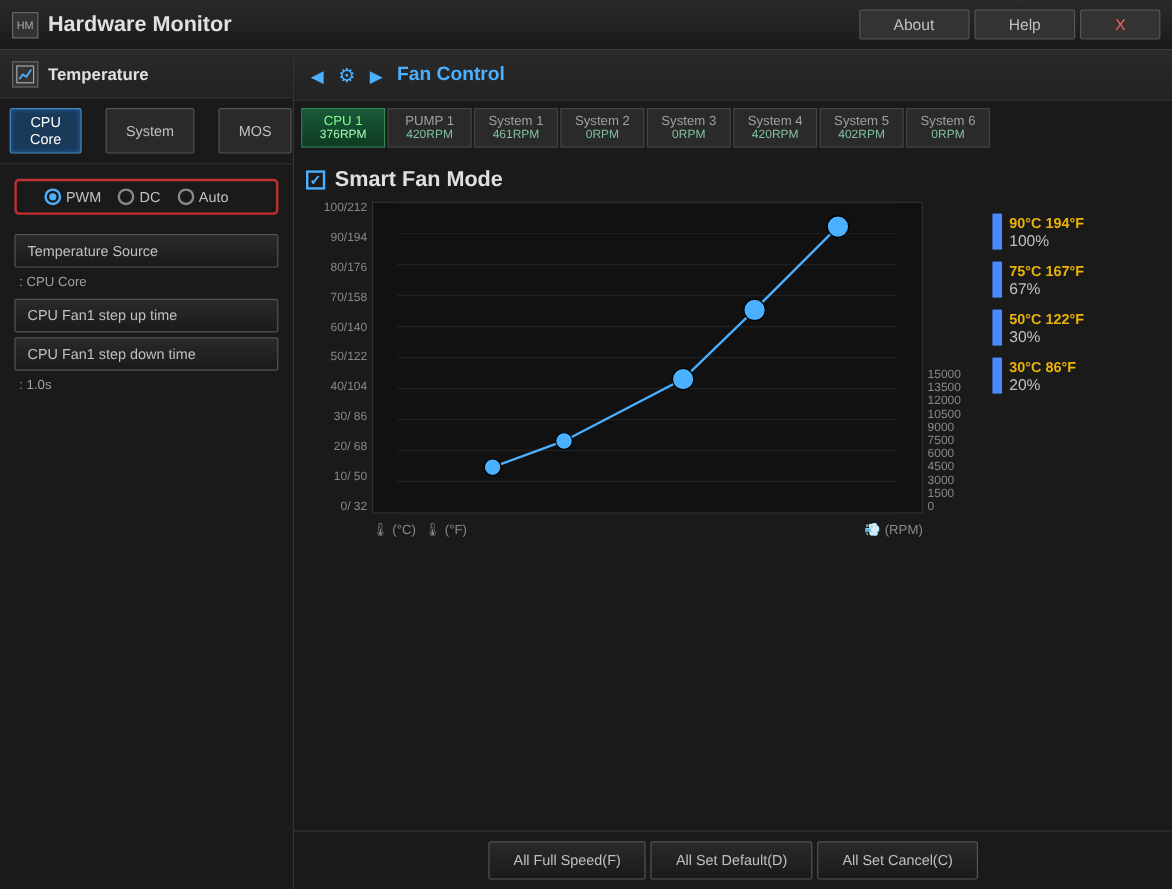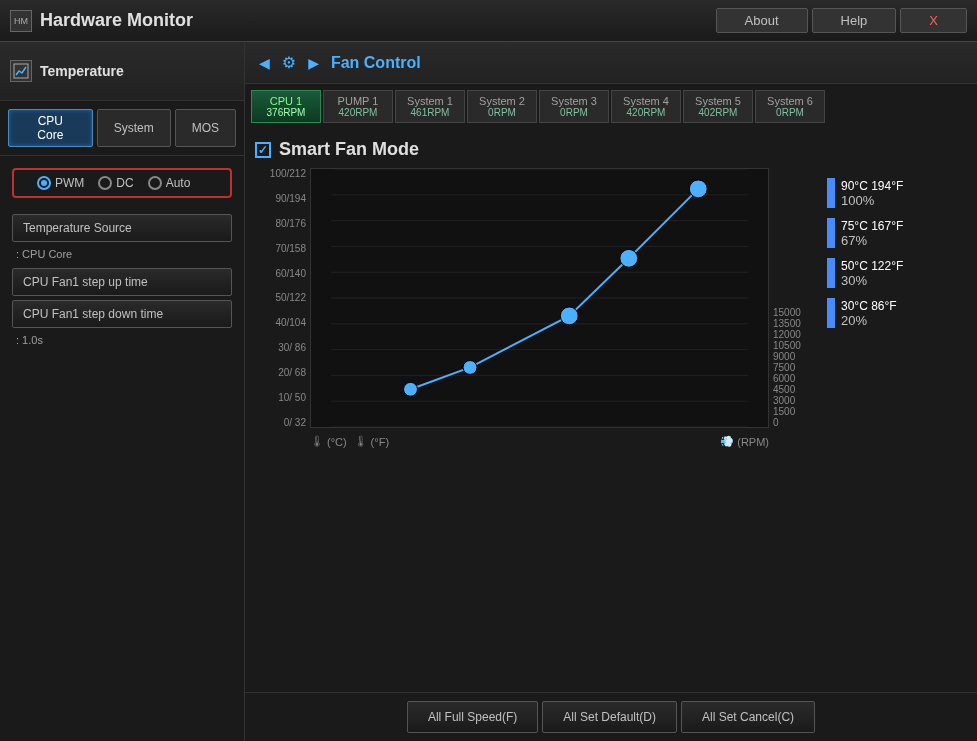--- a/index.html
+++ b/index.html
@@ -63,35 +63,34 @@
     }
 
     
     .section-header {
       background: linear-gradient(to bottom, #2a2a2a, #222);
       border-bottom: 1px solid #333;
       padding: 8px 10px;
       display: flex;
       align-items: center;
       gap: 8px;
-      height: 59px;
+      height: 40px;
     }
     .section-header-title {
       color: #e0e0e0;
       font-size: 14px;
       font-weight: bold;
     }
 
     
     .tab-row {
       display: flex;
-      gap: 4px;
+      gap: 20px;
       padding: 8px;
       border-bottom: 1px solid #333;
-      justify-content: center;
     }
     .tab-btn {
       background: #2a2a2a;
       border: 1px solid #555;
       color: #c0c0c0;
       padding: 4px 16px;
       cursor: pointer;
       font-size: 12px;
       border-radius: 2px;
     }
@@ -253,21 +252,21 @@
     }
     .legend-bar {
       width: 8px;
       height: 30px;
       background: #4a8aff;
     }
     .legend-text {
       display: flex;
       flex-direction: column;
     }
-    .legend-temps { color: #ffffff; }
+    .legend-temps { color: #eab308; font-weight: bold; }
     .legend-pct { color: #c0c0c0; font-size: 13px; }
 
     
     .bottom-btns {
       display: flex;
       gap: 4px;
       padding: 8px;
       border-top: 1px solid #333;
       justify-content: center;
     }

